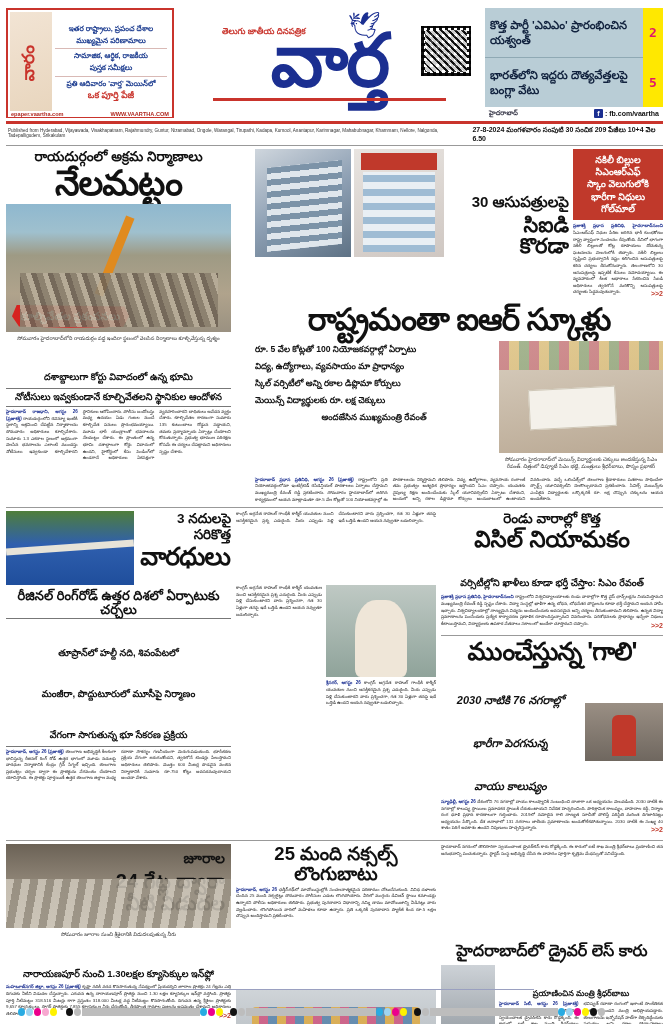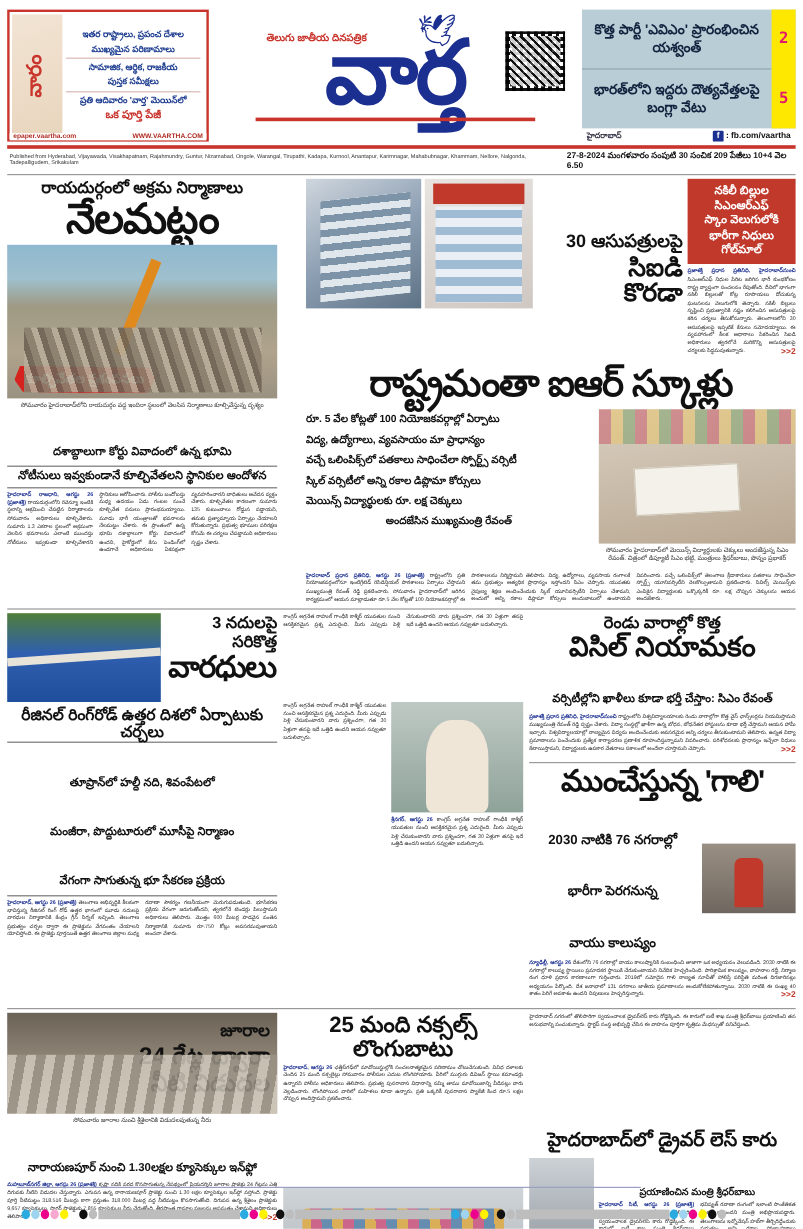--- a/index.html
+++ b/index.html
@@ -39,21 +39,21 @@
         background-image:
           repeating-linear-gradient(90deg,#111 0 3px,#fff 3px 6px),
           repeating-linear-gradient(0deg,#111 0 3px,#fff 3px 6px);
         background-blend-mode: multiply; border:2px solid #fff;}
   .qr::after{content:"";position:absolute;inset:4px;background:
     repeating-linear-gradient(45deg,#111 0 2px,#fff 2px 5px);opacity:.8;}
 
   .mast-right { width: 178px; display:flex; flex-direction:column; }
   .mr-box { flex:1; background:#b9cdd6; display:flex; }
   .mr-items { flex:1; display:flex; flex-direction:column; }
-  .mr-item { flex:1; display:flex; align-items:center; justify-content:center; text-align:center;
+  .mr-item { flex:1; display:flex; align-items:center; justify-content:center; text-align:left;
              font-size:11.5px; font-weight:bold; color:#11223e; line-height:1.28; padding:2px 5px;}
   .mr-item + .mr-item { border-top:1px solid #8fa9b4; }
   .mr-pages { width:20px; background:#ffe800; display:flex; flex-direction:column; }
   .mr-pg { flex:1; display:flex; align-items:center; justify-content:center;
            font-size:13px; font-weight:bold; color:#e0196b; font-family:"DejaVu Sans Mono",monospace;}
   .mr-foot { display:flex; justify-content:space-between; align-items:center; padding:2px 4px 0; }
   .mr-foot .city { font-size:6.5px; color:#334; font-weight:bold;}
   .mr-foot .fb { font-size:7px; color:#111; font-weight:bold; display:flex; align-items:center; gap:2px;}
   .fb-ico { width:9px;height:9px;background:#1b2f91;color:#fff;font-size:7px;display:inline-flex;
             align-items:center;justify-content:center;border-radius:1px;font-weight:bold;}
@@ -256,21 +256,20 @@
           </div>
         </div>
       </div>
 
       <div style="margin-top:4px;">
         <div class="ir-head">రాష్ట్రమంతా ఐఆర్ స్కూళ్లు</div>
         <div style="display:flex; gap:6px; margin-top:4px;">
           <div style="width:238px;">
             <div class="bullets">రూ. 5 వేల కోట్లతో 100 నియోజకవర్గాల్లో ఏర్పాటు</div>
             <div class="bullets">విద్య, ఉద్యోగాలు, వ్యవసాయం మా ప్రాధాన్యం</div>
-            <div class="bullets">వచ్చే ఒలింపిక్స్‌లో పతకాలు సాధించేలా స్పోర్ట్స్ వర్సిటీ</div>
             <div class="bullets">స్కిల్ వర్సిటీలో అన్ని రకాల డిప్లొమా కోర్సులు</div>
             <div class="bullets">మెయిన్స్ విద్యార్థులకు రూ. లక్ష చెక్కులు</div>
             <div class="bullets" style="text-align:center;">అందజేసిన ముఖ్యమంత్రి రేవంత్</div>
           </div>
           <div style="flex:1;">
             <div class="cheque"></div>
             <div class="cap">సోమవారం హైదరాబాద్‌లో మెయిన్స్ విద్యార్థులకు చెక్కులు అందజేస్తున్న సిఎం రేవంత్. చిత్రంలో డిప్యూటీ సిఎం భట్టి, మంత్రులు శ్రీధర్‌బాబు, పొన్నం ప్రభాకర్</div>
           </div>
         </div>
         <div class="body-cols" style="margin-top:3px; column-count:3;">
@@ -338,21 +337,21 @@
           <span>రాష్ట్రంలోని విశ్వవిద్యాలయాలకు రెండు వారాల్లోగా కొత్త వైస్ ఛాన్స్‌లర్లను నియమిస్తామని ముఖ్యమంత్రి రేవంత్ రెడ్డి స్పష్టం చేశారు. విద్యా సంస్థల్లో ఖాళీగా ఉన్న బోధన, బోధనేతర పోస్టులను కూడా భర్తీ చేస్తామని ఆయన హామీ ఇచ్చారు. విశ్వవిద్యాలయాల్లో నాణ్యమైన విద్యను అందించేందుకు అవసరమైన అన్ని చర్యలు తీసుకుంటామని తెలిపారు. ఉన్నత విద్యా ప్రమాణాలను పెంచేందుకు ప్రత్యేక కార్యాచరణ ప్రణాళిక రూపొందిస్తున్నామని వివరించారు. పరిశోధనలకు ప్రాధాన్యం ఇచ్చేలా నిధులు కేటాయిస్తామని, విద్యార్థులకు ఉపకార వేతనాలు సకాలంలో అందేలా చూస్తామని చెప్పారు.</span>
           <span class="more">&gt;&gt;2</span>
         </div>
       </div>
 
       <div class="hr-thin" style="margin:4px 0 3px;"></div>
 
       <div>
         <div class="bighead" style="font-size:25px;">ముంచేస్తున్న 'గాలి'</div>
         <div style="display:flex; gap:5px; align-items:center; margin-top:3px;">
-          <div style="flex:1;">
+          <div style="flex:1;font-style:italic;">
             <div class="subhead-c" style="font-size:11px;">2030 నాటికి 76 నగరాల్లో</div>
             <div class="subhead-c" style="font-size:11px;">భారీగా పెరగనున్న</div>
             <div class="subhead-c" style="font-size:11px;">వాయు కాలుష్యం</div>
           </div>
           <div class="pollution-pic"></div>
         </div>
         <div class="body-cols one" style="margin-top:3px;">
           <span class="dateline">న్యూఢిల్లీ, ఆగస్టు 26</span>
           <span>దేశంలోని 76 నగరాల్లో వాయు కాలుష్యానికి సంబంధించి తాజాగా ఒక అధ్యయనం వెలువడింది. 2030 నాటికి ఈ నగరాల్లో కాలుష్య స్థాయిలు ప్రమాదకర స్థాయికి చేరుకుంటాయని నివేదిక హెచ్చరించింది. పారిశ్రామిక కాలుష్యం, వాహనాల రద్దీ, నిర్మాణ రంగ ధూళి ప్రధాన కారణాలుగా గుర్తించారు. 2019లో నమోదైన గాలి నాణ్యత సూచీతో పోలిస్తే పరిస్థితి మరింత దిగజారినట్లు అధ్యయనం పేర్కొంది. దేశ జనాభాలో 131 నగరాలు జాతీయ ప్రమాణాలను అందుకోలేకపోతున్నాయి. 2030 నాటికి ఈ సంఖ్య 40 శాతం పెరిగే అవకాశం ఉందని నిపుణులు హెచ్చరిస్తున్నారు.</span>
           <span class="more">&gt;&gt;2</span>

